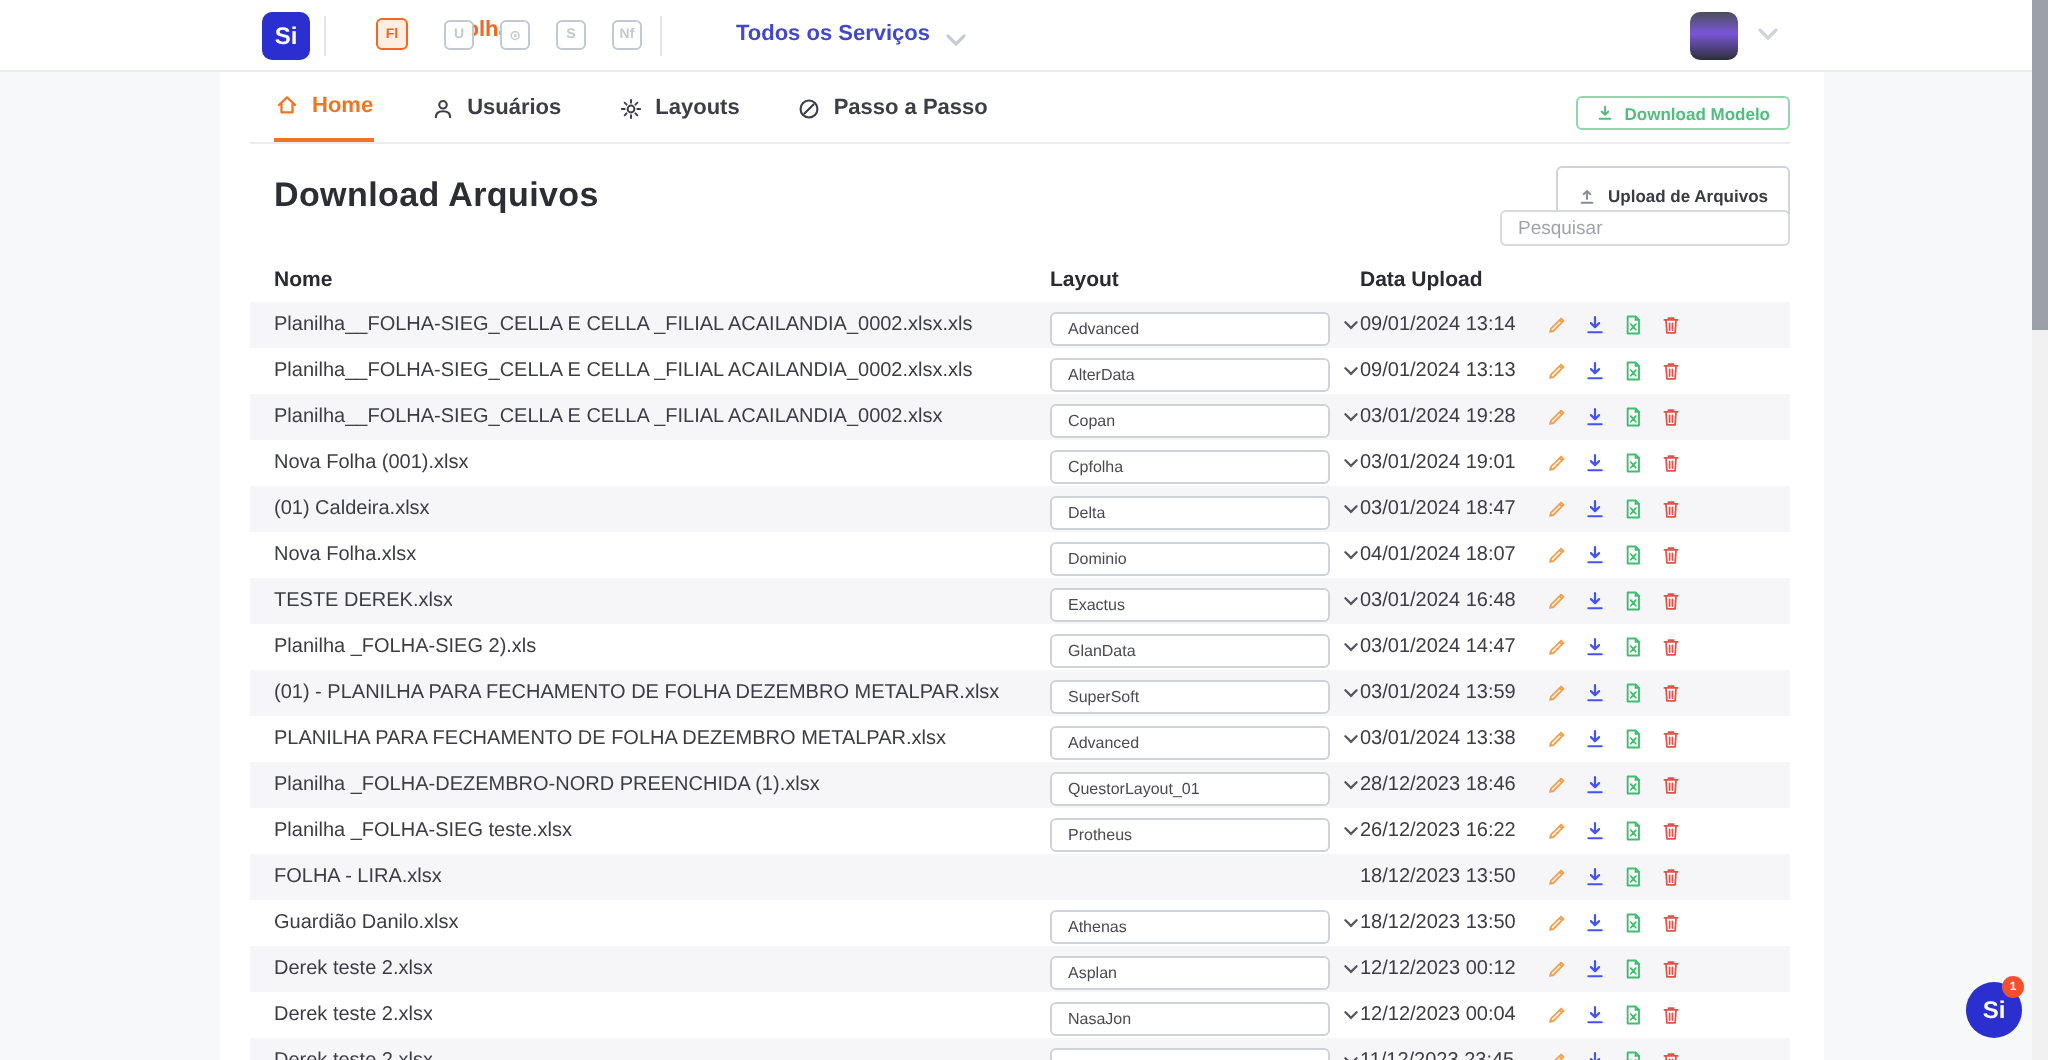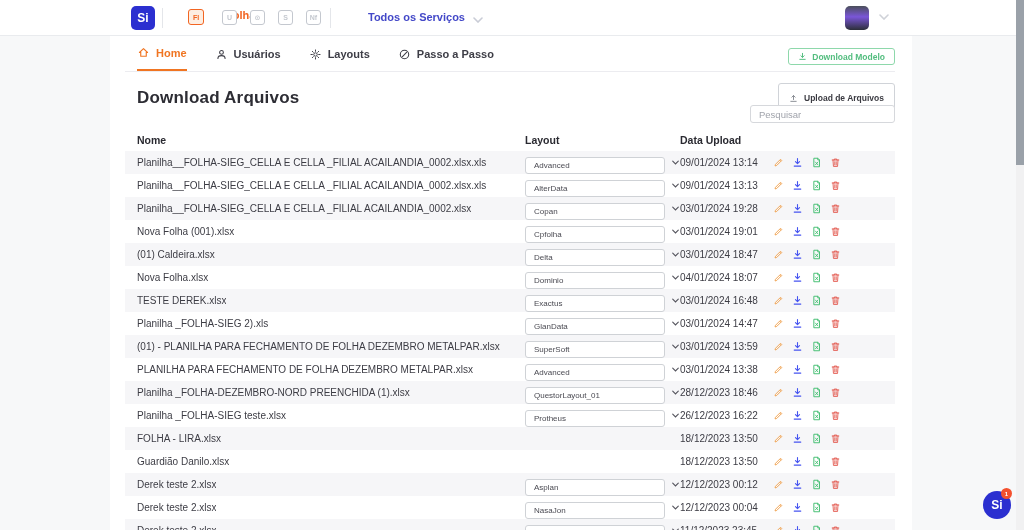--- a/index.html
+++ b/index.html
@@ -618,20 +618,26 @@
       </button>
       <button class="act del">
         <svg viewBox="0 0 14 14">
               <path d="M2.8 3.8 H11.2 M5.4 3.8 V2.6 H8.6 V3.8 M3.8 3.8 L4.4 12 H9.6 L10.2 3.8 M6.1 6 V10.2 M7.9 6 V10.2" fill="none" stroke="currentColor" stroke-width="1.1" stroke-linecap="round" stroke-linejoin="round"></path>
             </svg>
       </button>
     </span>
   </div>
       <div class="row">
     <span class="cell-name">Guardião Danilo.xlsx</span>
+    <span class="select-wrap">
+      <select><option>Athenas</option></select>
+      <svg class="sel-chev" viewBox="0 0 10 6">
+            <path d="M1 1 L5 5 L9 1" fill="none" stroke="currentColor" stroke-width="1.6" stroke-linecap="round"></path>
+          </svg>
+    </span>
     <span class="cell-date">18/12/2023 13:50</span>
     <span class="cell-actions">
       <button class="act edit" title="">
         <svg viewBox="0 0 14 14">
               <path d="M2.6 11.4 L3.2 9.3 L9.6 2.9 L11.1 4.4 L4.7 10.8 Z M8.6 3.9 L10.1 5.4" fill="none" stroke="currentColor" stroke-width="1.2" stroke-linejoin="round"></path>
             </svg>
       </button>
       <button class="act dl">
         <svg viewBox="0 0 14 14">
               <path d="M7 2 V8.2 M4.4 5.8 L7 8.4 L9.6 5.8 M2.8 11.6 H11.2" fill="none" stroke="currentColor" stroke-width="1.4" stroke-linecap="round" stroke-linejoin="round"></path>

